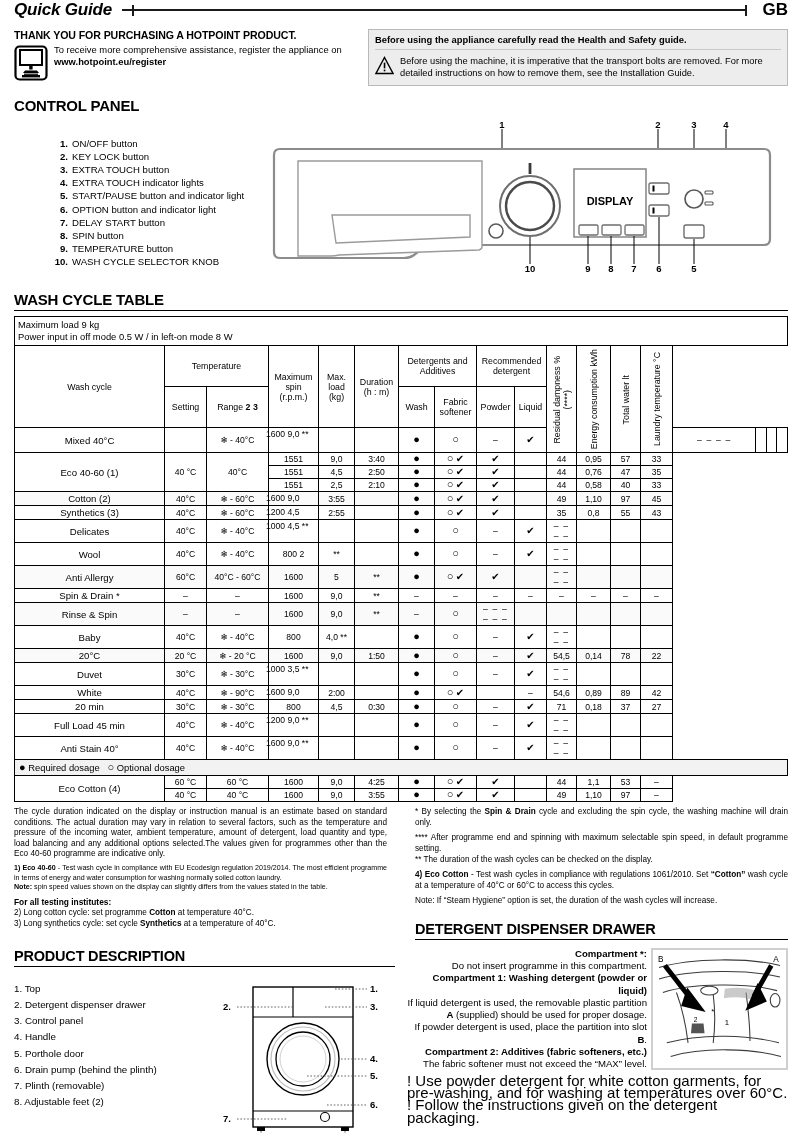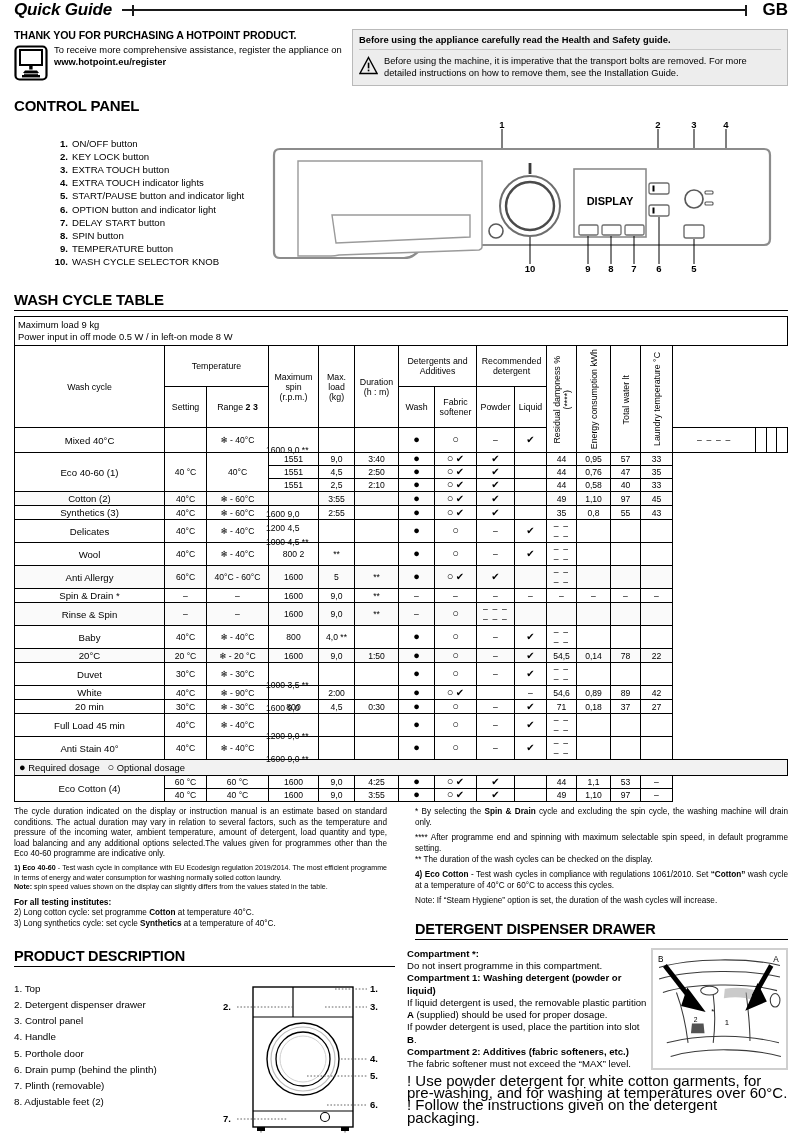--- a/index.html
+++ b/index.html
@@ -22,21 +22,21 @@
   }
   .rule { flex: 1; height: 2px; background: #1a1a1a; margin: 0 10px; position: relative; }
   .rule:before, .rule:after {
     content:""; position:absolute; width:2px; height:11px; background:#1a1a1a; top:-4px;
   }
   .rule:before { left: 10px; }
   .rule:after { right: 0px; }
   .gb { font-weight: bold; font-size: 17px; padding-left: 6px; }
 
   
-  .intro { display: flex; margin-top: 9px; gap: 8px; }
+  .intro { display: flex; margin-top: 9px; gap: 24px; }
   .intro-left { width: 330px; }
   .ty { font-weight: bold; font-size: 10.6px; letter-spacing: -.1px; }
   .ty-body { display: flex; gap: 6px; margin-top: 3px; }
   .monitor-ico { width: 34px; height: 36px; flex: none; margin-top: 1px; }
   .ty-text { font-size: 9.4px; line-height: 12.4px; }
   .ty-text .url { font-weight: bold; }
 
   .warnbox {
     flex: 1; border: 1px solid #b9b9b9; background: #ededed;
     padding: 4px 6px 6px 6px;
@@ -64,21 +64,21 @@
   h2.tbl-h { margin: 13px 0 5px; }
   table.wct { border-collapse: collapse; width: 774px; font-size: 8.6px; }
   table.wct td, table.wct th { border: 1px solid #000; padding: 1px 2px; text-align: center; font-weight: normal; }
   .loadinfo { text-align: left !important; font-size: 9.4px; line-height: 12px; padding: 2px 3px !important; }
   .cyc { font-weight: bold; font-size: 9.6px; white-space: nowrap; }
   .cyc .lt { font-weight: normal; }
   .hdr { font-size: 8.8px; line-height: 10px; }
   .vert { writing-mode: vertical-rl; transform: rotate(180deg); white-space: nowrap;
           line-height: 10px; margin: 0 auto; padding: 2px 0; }
   .ovf { white-space: nowrap; position: relative; }
-  .ovf span.bleed { position: absolute; left: 3px; top: 17px; white-space: nowrap; }
+  .ovf span.bleed { position: absolute; left: 3px; top: 1px; white-space: nowrap; }
   .dot { font-size: 11px; line-height: 8px; }
   .ring { font-size: 11px; line-height: 8px; }
   .chk { font-size: 10px; line-height: 8px; }
   .dash4 { letter-spacing: 1.2px; }
   .legend { text-align: left !important; font-size: 9.4px; padding: 2px 4px !important; }
   .shade { background: #f2f2f2; }
 
   
   .notes { display: flex; gap: 28px; margin-top: 5px; }
   .notes-col { width: 381px; }
@@ -86,21 +86,21 @@
   .nt.small { font-size: 7.1px; line-height: 9.1px; }
   .nt b { font-weight: bold; }
   .nt-hd { font-size: 8.4px; font-weight: bold; margin-bottom: 1px; }
 
   
   .pd-wrap { display: flex; margin-top: 8px; }
   .pd-list { width: 215px; font-size: 9.8px; line-height: 16.2px; padding-top: 6px; }
   .pd-list div { white-space: nowrap; }
   .wm-art { width: 180px; height: 190px; position: relative; }
 
-  .dd-wrap { display: flex; gap: 4px; }
+  .dd-wrap { display: flex; gap: 4px; text-align: right; }
   .dd-text { flex: 1; font-size: 9.6px; line-height: 12.3px; }
   .dd-text b { font-weight: bold; }
   .dd-img { width: 137px; height: 122px; border: 2px solid #cfcfcf; position: relative; flex: none; }
   .two-col { display: flex; gap: 12px; margin-top: 2px; }
   .col-l { width: 381px; }
   .col-r { width: 381px; }
   .bang { font-size: 15px; line-height: 12.3px; margin-top: 4px; }
 </style>
 </head>
 <body>

